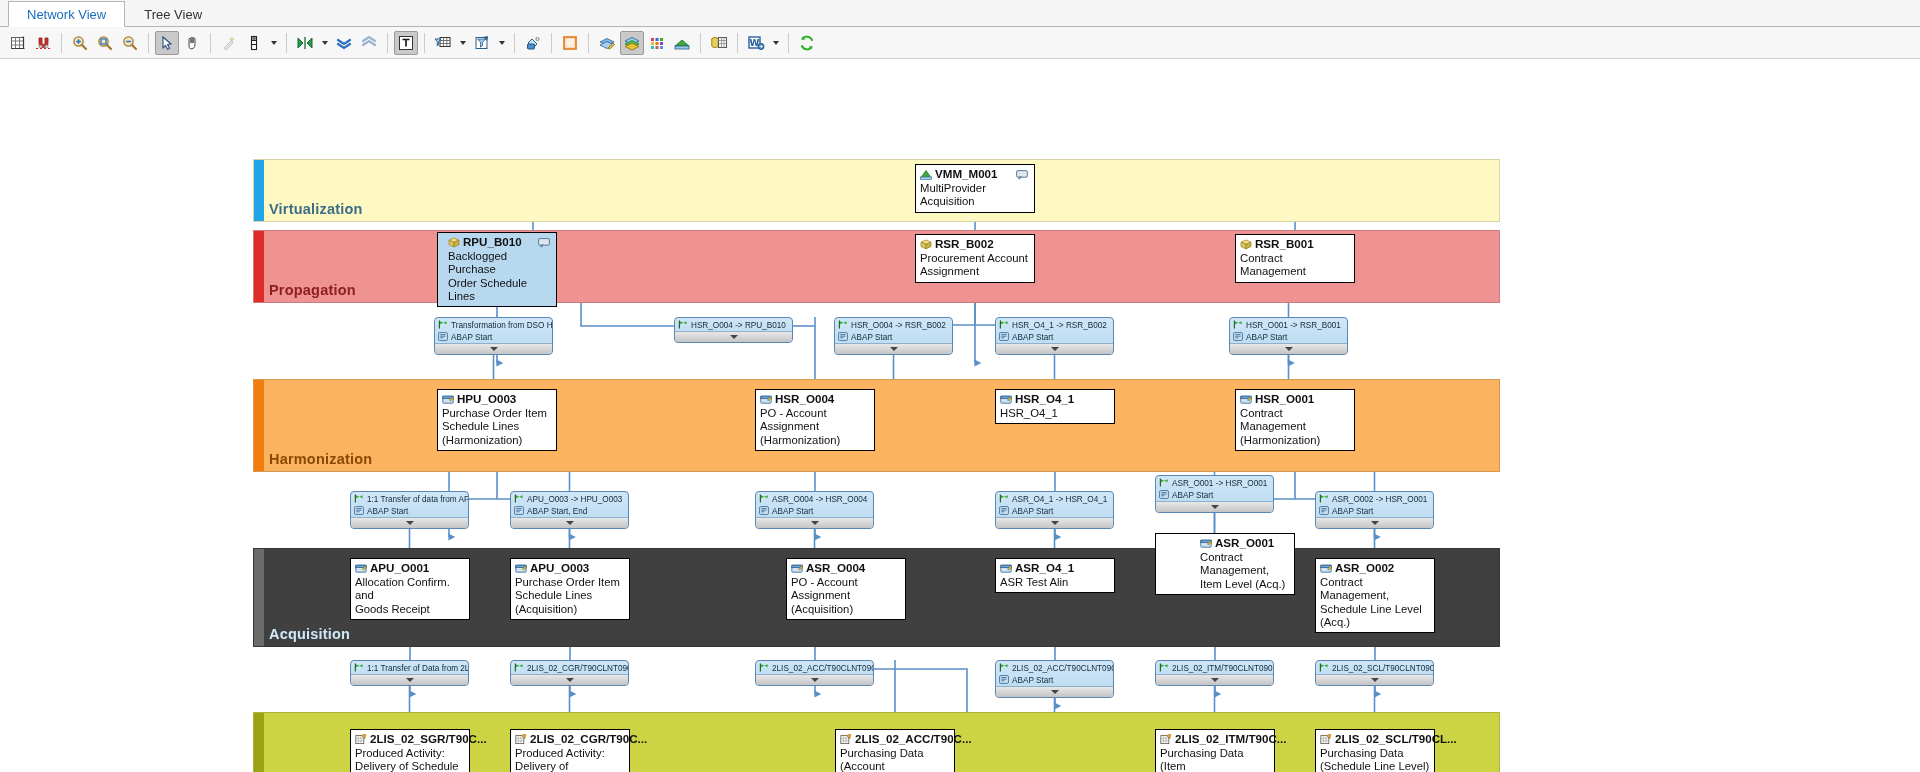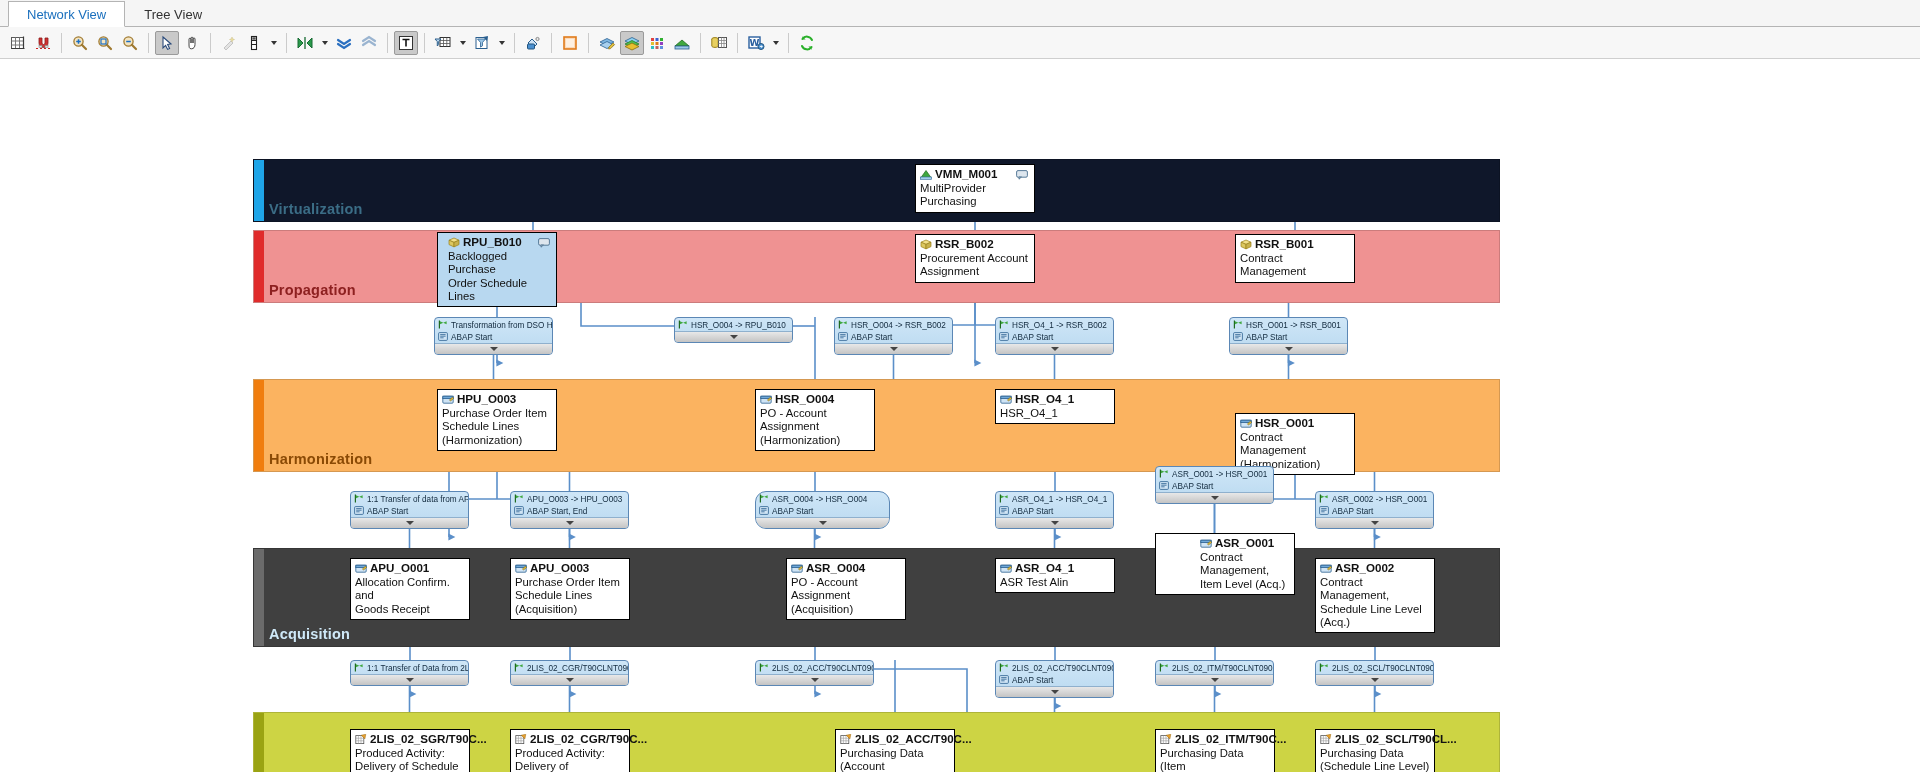--- a/index.html
+++ b/index.html
@@ -469,21 +469,21 @@
         <path d="M953 266 L995 266"></path>
         <path d="M975 224 L975 266"></path>
         <path d="M1288.5 175 L1288.5 304" marker-end="url(#arrowUp)"></path>
         <path d="M533 173 L533 129.5 L915 129.5" marker-end="url(#arrowR)"></path>
         <path d="M975 175 L975 154" marker-end="url(#arrowUp)"></path>
         <path d="M1295 175 L1295 129.5 L1035 129.5" marker-end="url(#arrowL)"></path>
       </g>
   </svg>
 
   <div id="layer-bands">
-      <div class="band" style="left: 253px; top: 100px; width: 1247px; height: 63px; background: #0f172a;">
+      <div class="band" style="left: 253px; top: 100px; width: 1247px; height: 63px; background: #fef9c3;">
         <div class="band-accent" style="background: rgb(31, 165, 232);"></div>
         <div class="band-label" style="color: rgb(59, 109, 134);">Virtualization</div>
       </div>
       <div class="band" style="left: 253px; top: 171px; width: 1247px; height: 73px; background: rgb(239, 146, 146);">
         <div class="band-accent" style="background: rgb(224, 43, 43);"></div>
         <div class="band-label" style="color: rgb(141, 32, 32);">Propagation</div>
       </div>
       <div class="band" style="left: 253px; top: 320px; width: 1247px; height: 93px; background: rgb(251, 179, 96);">
         <div class="band-accent" style="background: rgb(240, 125, 14);"></div>
         <div class="band-label" style="color: rgb(138, 74, 5);">Harmonization</div>
@@ -499,21 +499,21 @@
   <div id="node-host">
       <div class="node" style="left: 915px; top: 105px; width: 120px; min-height: 33px;">
         <span class="n-title"><span class="n-icon"><svg width="12" height="11" viewBox="0 0 12 11">
               <path d="M1 8.5L6 1.5l5 7z" fill="#3fa83f" stroke="#1f6b1f" stroke-width=".7"></path>
               <rect x="0.6" y="8" width="10.8" height="2.3" fill="#a8d4ee" stroke="#3a6f9f" stroke-width=".7"></rect>
             </svg></span><span>VMM_M001</span><span class="n-balloon">
                 <svg width="12" height="10" viewBox="0 0 12 10">
               <rect x="0.6" y="0.6" width="10.8" height="6.6" rx="1.4" fill="#dde6ee" stroke="#4a6f8f" stroke-width=".9"></rect>
               <path d="M3 7l0 2.2L5.4 7z" fill="#dde6ee" stroke="#4a6f8f" stroke-width=".9"></path>
             </svg></span></span>
-        <span class="n-sub">MultiProvider Purchasing</span>
+        <span class="n-sub">MultiProvider Acquisition</span>
       </div>
       <div class="node" style="left: 437px; top: 173px; width: 120px; min-height: 46px; background: rgb(184, 216, 240); padding-left: 10px;">
         <span class="n-title"><span class="n-icon"><svg width="12" height="11" viewBox="0 0 12 11">
               <path d="M1 3.2L6 1l5 2.2-5 2.2z" fill="#f2e08a" stroke="#9a8018" stroke-width=".7"></path>
               <path d="M1 3.2v4.4L6 9.9V5.4z" fill="#ddc860" stroke="#9a8018" stroke-width=".7"></path>
               <path d="M11 3.2v4.4L6 9.9V5.4z" fill="#c9b24c" stroke="#9a8018" stroke-width=".7"></path>
             </svg></span><span>RPU_B010</span><span class="n-balloon">
                 <svg width="12" height="10" viewBox="0 0 12 10">
               <rect x="0.6" y="0.6" width="10.8" height="6.6" rx="1.4" fill="#dde6ee" stroke="#4a6f8f" stroke-width=".9"></rect>
               <path d="M3 7l0 2.2L5.4 7z" fill="#dde6ee" stroke="#4a6f8f" stroke-width=".9"></path>
@@ -558,21 +558,21 @@
         <span class="n-sub">(Harmonization)</span>
       </div>
       <div class="node" style="left: 995px; top: 330px; width: 120px; min-height: 33px;">
         <span class="n-title"><span class="n-icon"><svg width="12" height="11" viewBox="0 0 12 11">
               <rect x="0.8" y="2.2" width="10.4" height="7" rx="1" fill="#cfe4f5" stroke="#2a5f8f" stroke-width=".8"></rect>
               <rect x="0.8" y="2.2" width="10.4" height="2.4" fill="#6fa8d8" stroke="#2a5f8f" stroke-width=".8"></rect>
               <path d="M7.5 5.8l3 -2.6 1 1.3-3 2.6z" fill="#e0c040" stroke="#8a6c10" stroke-width=".6"></path>
             </svg></span><span>HSR_O4_1</span></span>
         <span class="n-sub">HSR_O4_1</span>
       </div>
-      <div class="node" style="left: 1235px; top: 330px; width: 120px; min-height: 46px; margin-top: 24px;">
+      <div class="node" style="left: 1235px; top: 330px; width: 120px; min-height: 46px;">
         <span class="n-title"><span class="n-icon"><svg width="12" height="11" viewBox="0 0 12 11">
               <rect x="0.8" y="2.2" width="10.4" height="7" rx="1" fill="#cfe4f5" stroke="#2a5f8f" stroke-width=".8"></rect>
               <rect x="0.8" y="2.2" width="10.4" height="2.4" fill="#6fa8d8" stroke="#2a5f8f" stroke-width=".8"></rect>
               <path d="M7.5 5.8l3 -2.6 1 1.3-3 2.6z" fill="#e0c040" stroke="#8a6c10" stroke-width=".6"></path>
             </svg></span><span>HSR_O001</span></span>
         <span class="n-sub">Contract Management</span>
         <span class="n-sub">(Harmonization)</span>
       </div>
       <div class="node" style="left: 350px; top: 499px; width: 120px; min-height: 46px;">
         <span class="n-title"><span class="n-icon"><svg width="12" height="11" viewBox="0 0 12 11">
@@ -785,21 +785,21 @@
         </div>
         <div class="t-row">
           <span class="ico"><svg width="10" height="9" viewBox="0 0 10 9">
               <rect x="0.6" y="0.6" width="8.8" height="7.8" rx="1" fill="#cfe4f5" stroke="#2a5f8f" stroke-width=".8"></rect>
               <path d="M2.2 2.6h5.4M2.2 4.2h5.4M2.2 5.8h3.4" stroke="#2a5f8f" stroke-width=".8"></path>
             </svg></span>
           <span>ABAP Start, End</span>
         </div>
         <div class="t-foot"></div>
       </div>
-      <div class="tnode" style="left: 755px; top: 432px; width: 135px; border-radius: 11px;">
+      <div class="tnode" style="left: 755px; top: 432px; width: 119px;">
         <div class="t-row first">
           <span class="ico"><svg width="10" height="9" viewBox="0 0 10 9">
               <path d="M1.4 0.6v7.8" stroke="#1f6b1f" stroke-width="1.2"></path>
               <path d="M2 1.2l3.4 1.5L2 4.2z" fill="#3fa83f"></path>
               <path d="M8.6 1.2L5.2 2.7l3.4 1.5z" fill="#3fa83f"></path>
             </svg></span>
           <span>ASR_O004 -&gt; HSR_O004</span>
         </div>
         <div class="t-row">
           <span class="ico"><svg width="10" height="9" viewBox="0 0 10 9">
@@ -821,21 +821,21 @@
         </div>
         <div class="t-row">
           <span class="ico"><svg width="10" height="9" viewBox="0 0 10 9">
               <rect x="0.6" y="0.6" width="8.8" height="7.8" rx="1" fill="#cfe4f5" stroke="#2a5f8f" stroke-width=".8"></rect>
               <path d="M2.2 2.6h5.4M2.2 4.2h5.4M2.2 5.8h3.4" stroke="#2a5f8f" stroke-width=".8"></path>
             </svg></span>
           <span>ABAP Start</span>
         </div>
         <div class="t-foot"></div>
       </div>
-      <div class="tnode" style="left: 1155px; top: 407px; width: 119px;">
+      <div class="tnode" style="left: 1155px; top: 416px; width: 119px;">
         <div class="t-row first">
           <span class="ico"><svg width="10" height="9" viewBox="0 0 10 9">
               <path d="M1.4 0.6v7.8" stroke="#1f6b1f" stroke-width="1.2"></path>
               <path d="M2 1.2l3.4 1.5L2 4.2z" fill="#3fa83f"></path>
               <path d="M8.6 1.2L5.2 2.7l3.4 1.5z" fill="#3fa83f"></path>
             </svg></span>
           <span>ASR_O001 -&gt; HSR_O001</span>
         </div>
         <div class="t-row">
           <span class="ico"><svg width="10" height="9" viewBox="0 0 10 9">

